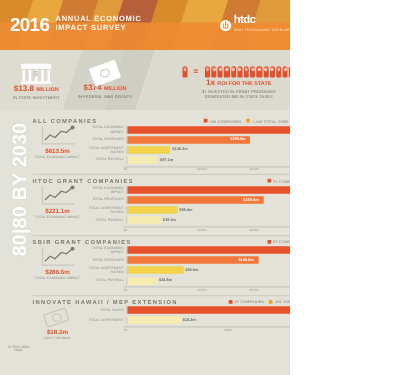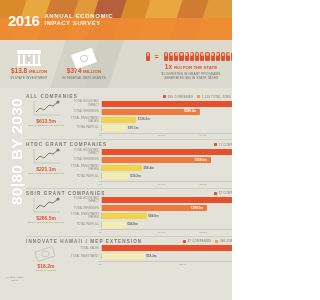--- a/index.html
+++ b/index.html
@@ -106,20 +106,24 @@
     </div>
     <div class="hdr-band"></div>
     <div class="hdr-inner">
       <div class="year">2016</div>
       <div class="hdr-title">
         <div>ANNUAL ECONOMIC</div>
         <div>IMPACT SURVEY</div>
       </div>
       <div class="logo">
         <span class="logo-mark"></span>
+        <span class="logo-txt">
+          <span>htdc</span>
+          <span class="logo-sub">HIGH TECHNOLOGY DEVELOPMENT CORPORATION</span>
+        </span>
       </div>
     </div>
   </div>
 
   <div class="stats">
     <div class="stats-bg">
       <i style="left:-10px;width:70px;background:#dedcd1;"></i>
       <i style="left:58px;width:36px;background:#d3d2c6;"></i>
       <i style="left:92px;width:26px;background:#cfcec2;"></i>
       <i style="left:116px;width:126px;background:#dcdace;"></i>

